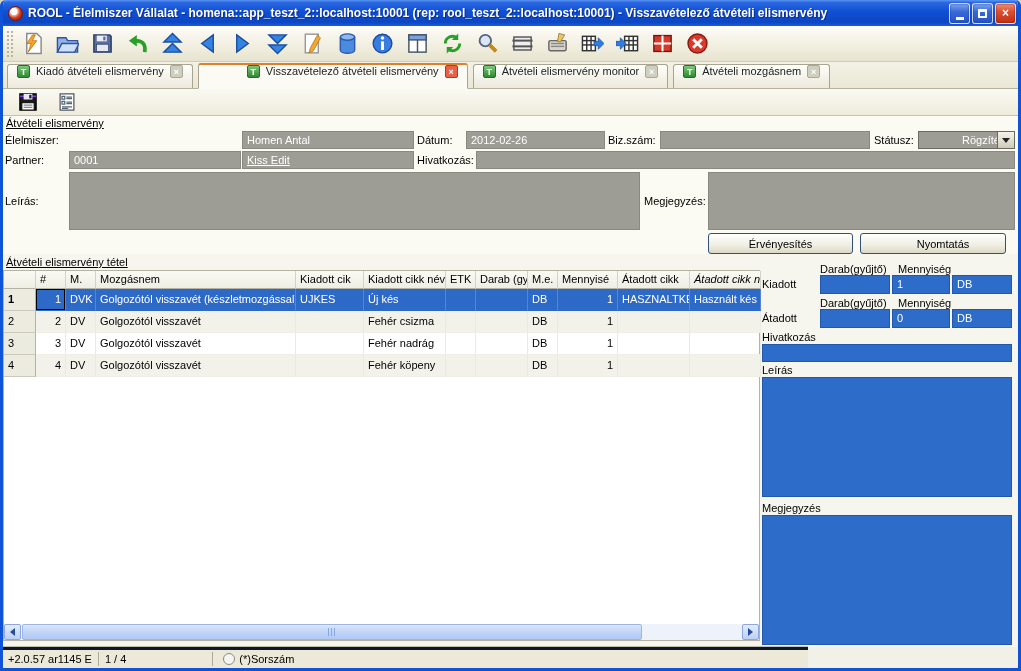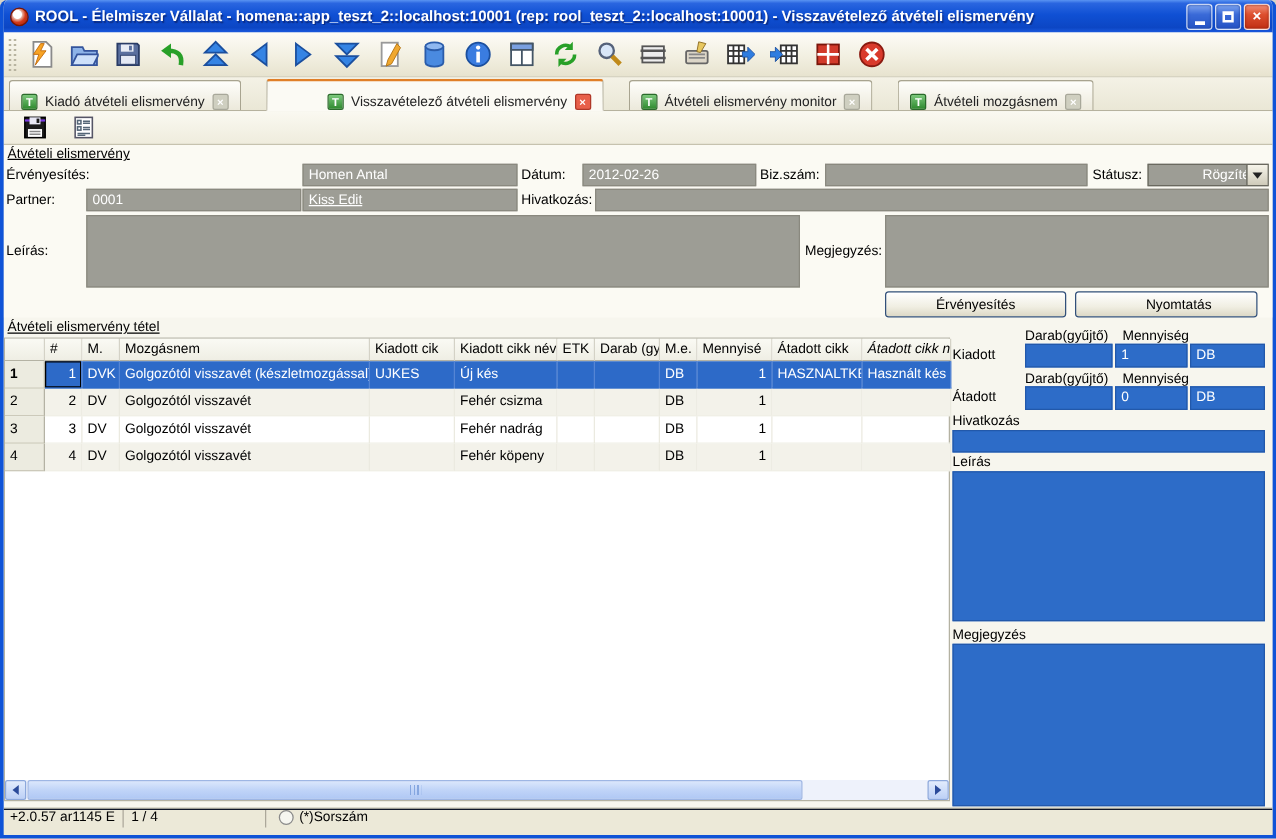--- a/index.html
+++ b/index.html
@@ -32,22 +32,22 @@
     background:repeating-linear-gradient(180deg,#b8b4a0 0 2px,transparent 2px 4px),
                repeating-linear-gradient(180deg,#b8b4a0 0 2px,transparent 2px 4px);
     background-size:2px 100%,2px 100%; background-position:0 0,4px 0; background-repeat:no-repeat; }
   .tbtn { width:26px; height:28px; display:flex; align-items:center; justify-content:center; cursor:default; }
   .tbtn svg { width:23px; height:23px; }
 
   
   .tabbar { position:absolute; left:0; top:62px; width:1015px; height:27px;
     background:linear-gradient(180deg,#f4f2e6,#eae7d6); border-bottom:1px solid #b6b29e;
     display:flex; align-items:flex-end; padding-left:4px; }
-  .tab { display:inline-flex; align-items:flex-end; gap:6px; height:24px; padding:0 9px;
-    border:1px solid #a8a490; border-bottom:none; border-radius:3px 3px 0 0; margin-right:20px;
+  .tab { display:inline-flex; align-items:flex-start; gap:6px; height:24px; padding:0 9px;
+    border:1px solid #a8a490; border-bottom:none; border-radius:3px 3px 0 0; margin-right:5px;
     background:linear-gradient(180deg,#fefefb,#ece9db); font-size:11px; color:#222; }
   .tab.active { background:#fbfaf4; border-top:2px solid #e07f28; height:26px; margin-bottom:-1px;
     border-bottom:1px solid #fbfaf4;padding-left:48px; }
   .tab-ticon { width:13px; height:13px; border-radius:2px; border:1px solid #2a6a2a;
     background:linear-gradient(180deg,#7cc87c,#2f8a2f); color:#fff; font-size:9px; font-weight:bold;
     display:flex; align-items:center; justify-content:center; }
   .tab-ticon::before { content:"T"; }
   .tab-close { width:13px; height:13px; border-radius:2px; background:#cfcfc0; border:1px solid #a8a89a;
     color:#fff; font-size:9px; font-weight:bold; display:flex; align-items:center; justify-content:center; }
   .tab-close::before { content:"\00d7"; }
@@ -105,22 +105,22 @@
   .grip { width:9px; height:8px;
     background:repeating-linear-gradient(90deg,#86a7e0 0 1px,transparent 1px 3px); }
 
   
   .side-panel { position:absolute; left:759px; top:174px; width:253px; height:382px; font-size:11px; }
   .sp-label { position:absolute; font-size:11px; color:#000; white-space:nowrap; }
   .bfield { position:absolute; background:#2d6cc8; border:1px solid #2258aa; color:#fff; font-size:11px;
     line-height:17px; padding:0 4px; overflow:hidden; }
 
   
-  .statusbar { position:absolute; left:0; top:647px; width:1015px; height:21px; background:#ece9d8;
-    border-top:1px solid #0f172a; box-shadow:0 -1px 0 #c2bfae; display:flex; font-size:11px; color:#000; }
+  .statusbar { position:absolute; left:0; top:647px; width:805px; height:21px; background:#ece9d8;
+    border-top:3px solid #0f172a; box-shadow:0 -1px 0 #c2bfae; display:flex; align-items:center; font-size:11px; color:#000; }
   .ssep { width:1px; height:14px; background:#aca89a; margin:0 6px; }
   .status-circle { width:12px; height:12px; border:1px solid #8a8a8a; border-radius:50%; background:#f6f6f0; margin:0 4px; }
 </style>
 </head>
 <body>
 
 <div class="window">
 
   <div class="titlebar">
     <span class="app-icon"></span>
@@ -324,21 +324,21 @@
             <line x1="7.5" y1="9.3" x2="12" y2="9.3" stroke="#567"></line>
             <line x1="4" y1="11.8" x2="12" y2="11.8" stroke="#567"></line>
             <line x1="4" y1="13" x2="9" y2="13" stroke="#567"></line>
           </svg>
         </span>
     </div>
 
     <div class="form-area">
       <div class="abs section-title" style="left:3px; top:1px;">Átvételi elismervény</div>
 
-      <div class="abs flabel" style="left:2px; top:15px;">Érvényesítés:</div>
+      <div class="abs flabel" style="left:2px; top:15px;">Élelmiszer:</div>
       <div class="abs field" style="left:239px; top:15px; width:172px;">Homen Antal</div>
       <div class="abs flabel" style="left:414px; top:15px;">Dátum:</div>
       <div class="abs field" style="left:463px; top:15px; width:139px;">2012-02-26</div>
       <div class="abs flabel" style="left:605px; top:15px;">Biz.szám:</div>
       <div class="abs field" style="left:657px; top:15px; width:210px;"></div>
       <div class="abs flabel" style="left:871px; top:15px;">Státusz:</div>
       <div class="abs dropdown" style="left:915px; top:15px; width:97px;padding-left:40px;">
         <span class="dd-val">Rögzítés alatt</span>
         <span class="dd-btn">
             <span class="dd-arrow"></span>

